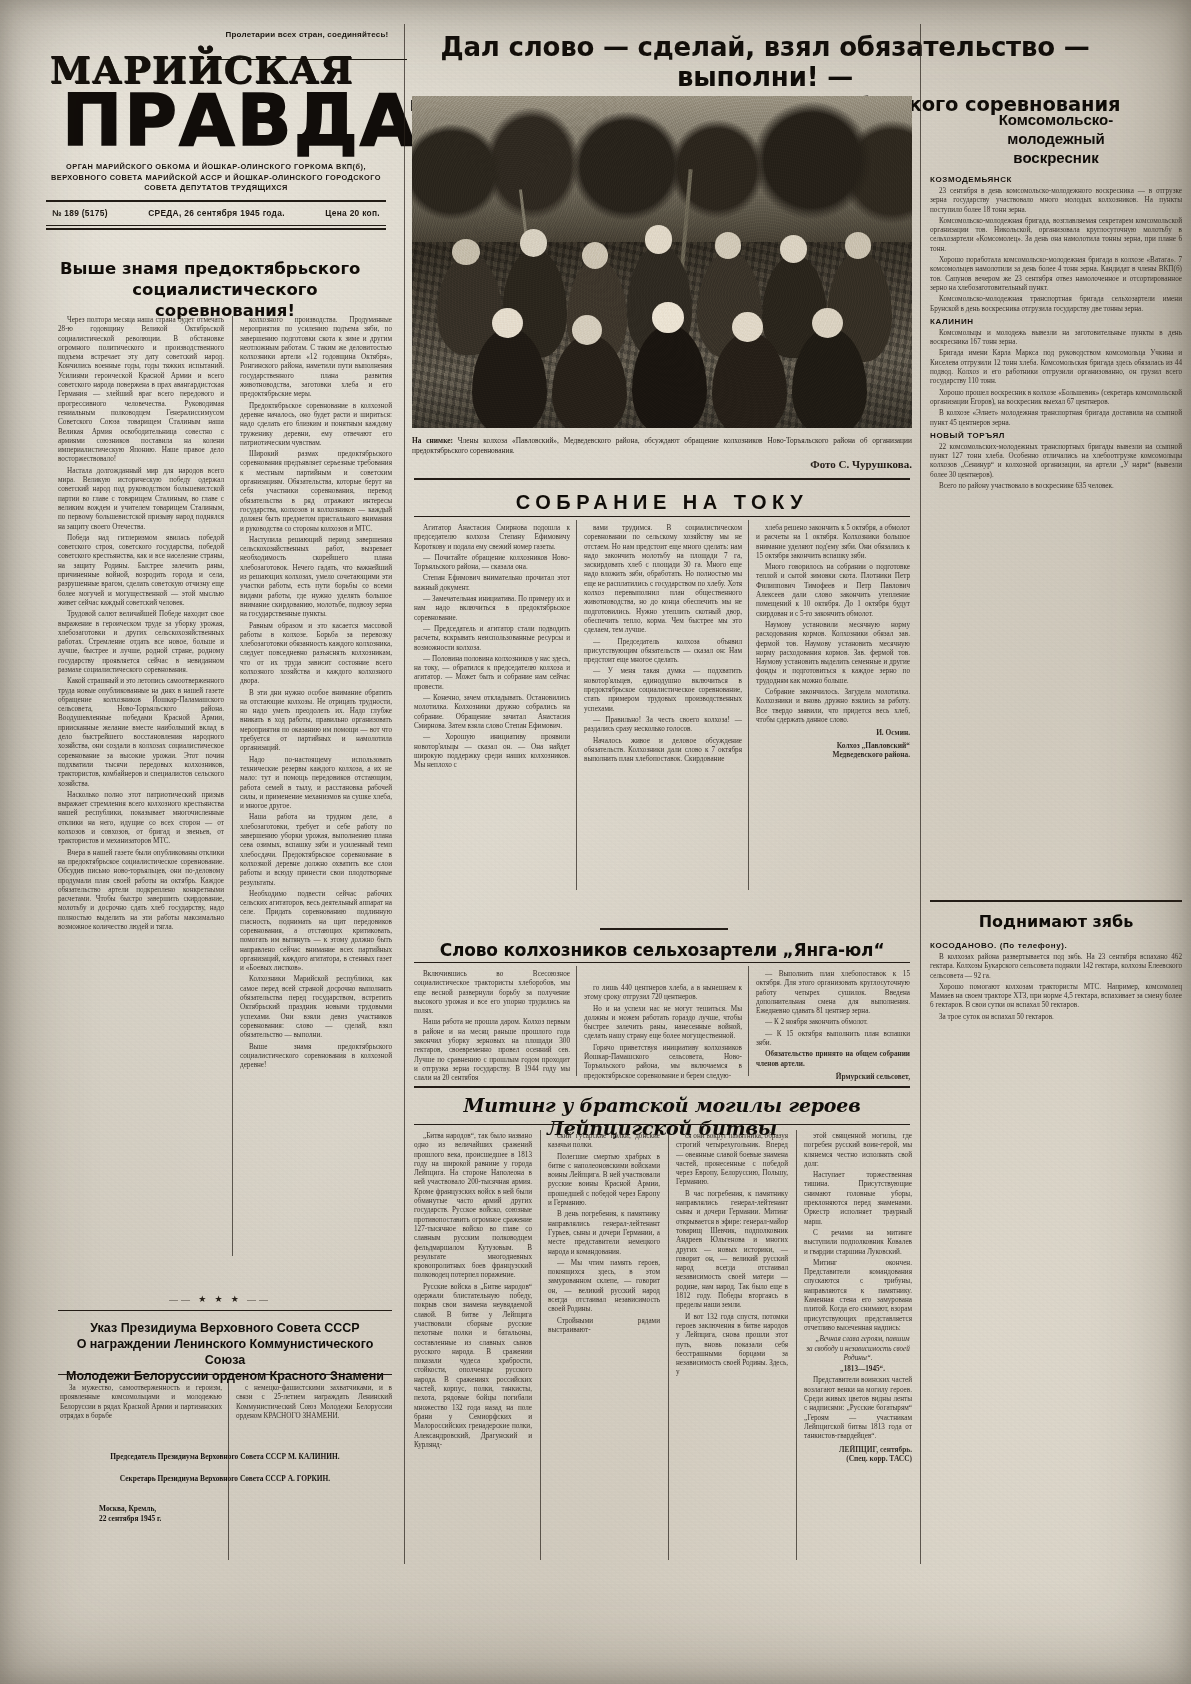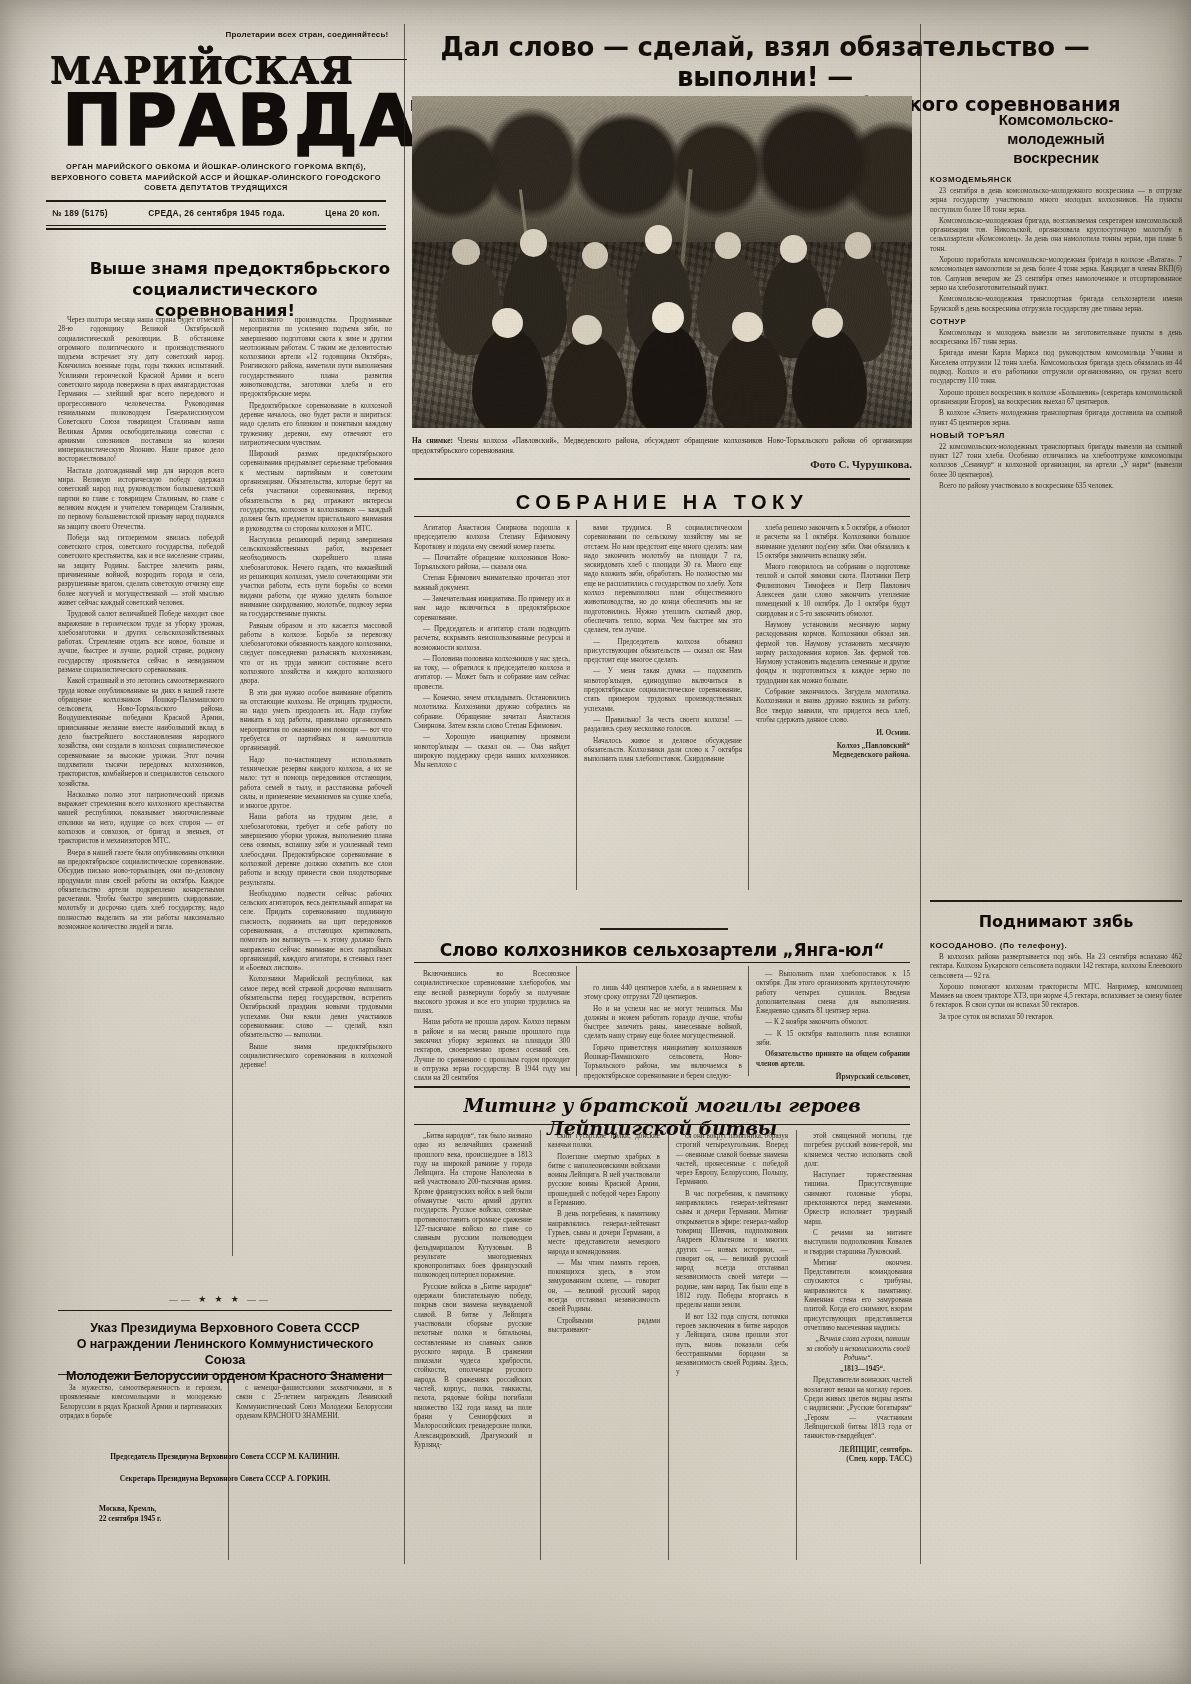--- a/index.html
+++ b/index.html
@@ -281,21 +281,21 @@
   <div class="vrule" style="left:748px; top:520px; height:370px;"></div>
   <div class="vrule" style="left:576px; top:966px; height:110px;"></div>
   <div class="vrule" style="left:748px; top:966px; height:110px;"></div>
   <div class="vrule" style="left:540px; top:1130px; height:430px;"></div>
   <div class="vrule" style="left:668px; top:1130px; height:430px;"></div>
   <div class="vrule" style="left:796px; top:1130px; height:430px;"></div>
   <div class="vrule" style="left:1060px; top:1100px; height:160px; opacity:0;"></div>
   <div class="vrule" style="left:228px; top:1380px; height:180px;"></div>
 
   <div style="position:absolute; left:60px; top:258px; width:330px;">
-    <div style="font-family:'DejaVu Sans',sans-serif;font-weight:bold;font-size:16.5px;line-height:21px;text-align:right;color:#110d09;">Выше знамя предоктябрьского</div>
+    <div style="font-family:'DejaVu Sans',sans-serif;font-weight:bold;font-size:16.5px;line-height:21px;text-align:left;color:#110d09;">Выше знамя предоктябрьского</div>
     <div style="font-family:'DejaVu Sans',sans-serif;font-weight:bold;font-size:16.5px;line-height:21px;text-align:center;color:#110d09;">социалистического соревнования!</div>
   </div>
 
   <div class="body-col" style="position:absolute; left:58px; top:316px; width:166px; height:945px; overflow:hidden;">
     <p>Через полтора месяца наша страна будет отмечать 28-ю годовщину Великой Октябрьской социалистической революции. В обстановке огромного политического и производственного подъема встречает эту дату советский народ. Кончились военные годы, годы тяжких испытаний. Усилиями героической Красной Армии и всего советского народа повержена в прах авангардистская Германия — злейший враг всего передового и прогрессивного человечества. Руководимая гениальным полководцем Генералиссимусом Советского Союза товарищем Сталиным наша Великая Армия освободительница совестно с армиями союзников поставила на колени империалистическую Японию. Наше правое дело восторжествовало!</p>
     <p>Настала долгожданный мир для народов всего мира. Великую историческую победу одержал советский народ под руководством большевистской партии во главе с товарищем Сталиным, во главе с великим вождем и учителем товарищем Сталиным, по первому большевистской призыву народ поднялся на защиту своего Отечества.</p>
     <p>Победа над гитлеризмом явилась победой советского строя, советского государства, победой советского крестьянства, как и все население страны, на защиту Родины. Быстрее залечить раны, причиненные войной, возродить города и села, разрушенные врагом, сделать советскую отчизну еще более могучей и могущественной — этой мыслью живет сейчас каждый советский человек.</p>
     <p>Трудовой салют величайшей Победе находит свое выражение в героическом труде за уборку урожая, хлебозаготовки и других сельскохозяйственных работах. Стремление отдать все новое, больше и лучше, быстрее и лучше, родной стране, родному государству проявляется сейчас в невиданном размахе социалистического соревнования.</p>
     <p>Какой страшный и это летопись самоотверженного труда новые опубликованные на днях в нашей газете обращение колхозников Йошкар-Паламашского сельсовета, Ново-Торъяльского района. Воодушевленные победами Красной Армии, приисканные желание вместе наибольший вклад в дело быстрейшего восстановления народного хозяйства, они создали в колхозах социалистическое соревнование за высокие урожаи. Этот почин подхватили тысячи передовых колхозников, трактористов, комбайнеров и специалистов сельского хозяйства.</p>
     <p>Насколько полно этот патриотический призыв выражает стремления всего колхозного крестьянства нашей республики, показывает многочисленные отклики на него, идущие со всех сторон — от колхозов и совхозов, от бригад и звеньев, от трактористов и механизаторов МТС.</p>
@@ -347,21 +347,21 @@
     <div class="byline" style="white-space:pre-line;">И. Осмин.</div>
     <div class="byline" style="white-space:pre-line;text-align:right;font-style:normal;">Колхоз „Павловский“
 Медведевского района.</div>
   </div>
 
   <div class="sec-rule-top" style="left:600px; top:928px; width:128px; height:2px;"></div>
   <div class="sec-title slovo" style="left:414px; top:940px; width:496px;">Слово колхозников сельхозартели „Янга-юл“</div>
   <div class="sec-rule-top" style="left:414px; top:962px; width:496px; height:1px;"></div>
 
   <div class="body-col" style="position:absolute; left:414px; top:970px; width:156px; height:110px; overflow:hidden;">
-    <p>Включившись во Всесоюзное социалистическое соревнование хлеборобов, мы еще весной развернули борьбу за получение высокого урожая и все его упорно трудились на полях.</p>
+    <p>Включившись во Всесоюзное социалистическое трактористы хлеборобов, мы еще весной развернули борьбу за получение высокого урожая и все его упорно трудились на полях.</p>
     <p>Наша работа не прошла даром. Колхоз первым в районе и на месяц раньше прошлого года закончил уборку зерновых на площади 300 гектаров, своевременно провел осенний сев. Лучше по сравнению с прошлым годом проходит и отгрузка зерна государству. В 1944 году мы сдали на 20 сентября</p>
   </div>
   <div class="body-col" style="position:absolute; left:584px; top:984px; width:158px; height:110px; overflow:hidden;">
     <p>го лишь 440 центнеров хлеба, а в нынешнем к этому сроку отгрузил 720 центнеров.</p>
     <p>Но и на успехи нас не могут тешиться. Мы должны и можем работать гораздо лучше, чтобы быстрее залечить раны, нанесенные войной, сделать нашу страну еще более могущественной.</p>
     <p>Горячо приветствуя инициативу колхозников Йошкар-Памашского сельсовета, Ново-Торъяльского района, мы включаемся в предоктябрьское соревнование и берем следую-</p>
   </div>
   <div class="body-col" style="position:absolute; left:756px; top:970px; width:154px; height:112px; overflow:hidden;">
     <p>— Выполнить план хлебопоставок к 15 октября. Для этого организовать круглосуточную работу четырех сушилок. Введена дополнительная смена для выполнения. Ежедневно сдавать 81 центнер зерна.</p>
     <p>— К 2 ноября закончить обмолот.</p>
@@ -408,21 +408,21 @@
 воскресник</div>
 
   <div style="position:absolute; left:930px; top:172px; width:252px;">
     <div class="kicker">КОЗМОДЕМЬЯНСК</div>
     <div class="body-col">
       <p>23 сентября в день комсомольско-молодежного воскресника — в отгрузке зерна государству участвовало много молодых колхозников. На пункты поступило более 18 тонн зерна.</p>
       <p>Комсомольско-молодежная бригада, возглавляемая секретарем комсомольской организации тов. Никольской, организовала круглосуточную молотьбу в сельхозартели «Комсомолец». За день она намолотила тонны зерна, при плане 6 тонн.</p>
       <p>Хорошо поработала комсомольско-молодежная бригада в колхозе «Ватага». 7 комсомольцев намолотили за день более 4 тонн зерна. Кандидат в члены ВКП(б) тов. Сапунов вечером же 23 сентября отвез намолоченное и отсортированное зерно на хлебозаготовительный пункт.</p>
       <p>Комсомольско-молодежная транспортная бригада сельхозартели имени Брунской в день воскресника отгрузила государству две тонны зерна.</p>
     </div>
-    <div class="kicker">СОТНУР</div>
+    <div class="kicker">КАЛИНИН</div>
     <div class="body-col">
       <p>Комсомольцы и молодежь вывезли на заготовительные пункты в день воскресника 167 тонн зерна.</p>
       <p>Бригада имени Карла Маркса под руководством комсомольца Учкина и Киселева отгрузили 12 тонн хлеба. Комсомольская бригада здесь обязалась из 44 подвод. Колхоз и его работники отгрузили организованно, он грузил всего государству 110 тонн.</p>
       <p>Хорошо прошел воскресник в колхозе «Большевик» (секретарь комсомольской организации Егоров), на воскресник выехал 67 центнеров.</p>
       <p>В колхозе «Элнет» молодежная транспортная бригада доставила на ссыпной пункт 45 центнеров зерна.</p>
     </div>
     <div class="kicker">НОВЫЙ ТОРЪЯЛ</div>
     <div class="body-col">
       <p>22 комсомольских-молодежных транспортных бригады вывезли на ссыпной пункт 127 тонн хлеба. Особенно отличались на хлебоотгрузке комсомольцы колхозов „Сенинур“ и колхозной организации, на артели „У нарм“ (вывезли более 30 центнеров).</p>
       <p>Всего по району участвовало в воскреснике 635 человек.</p>

